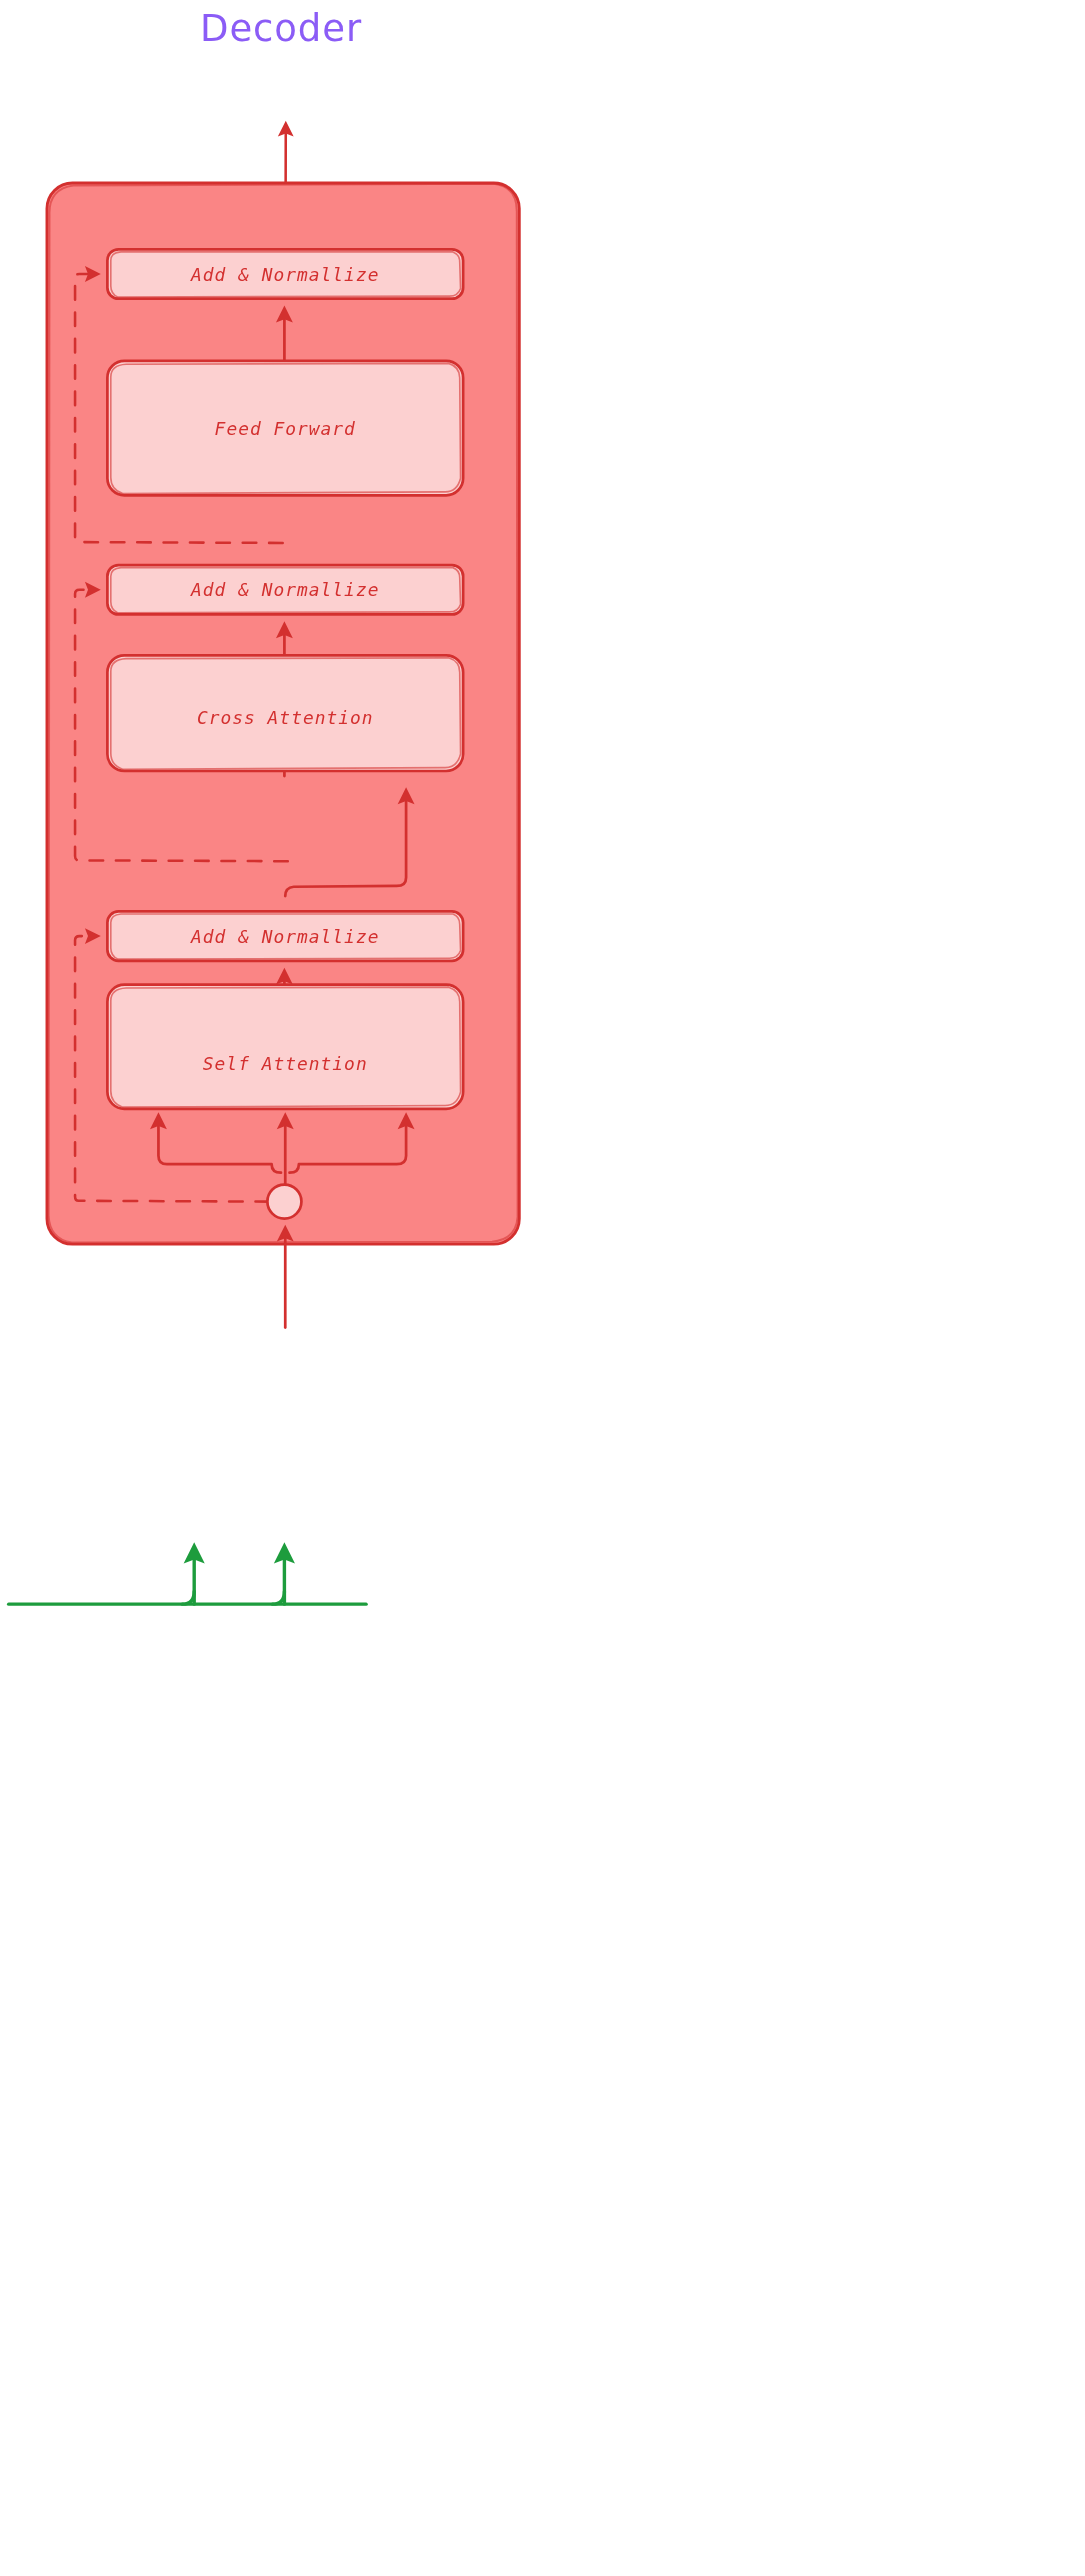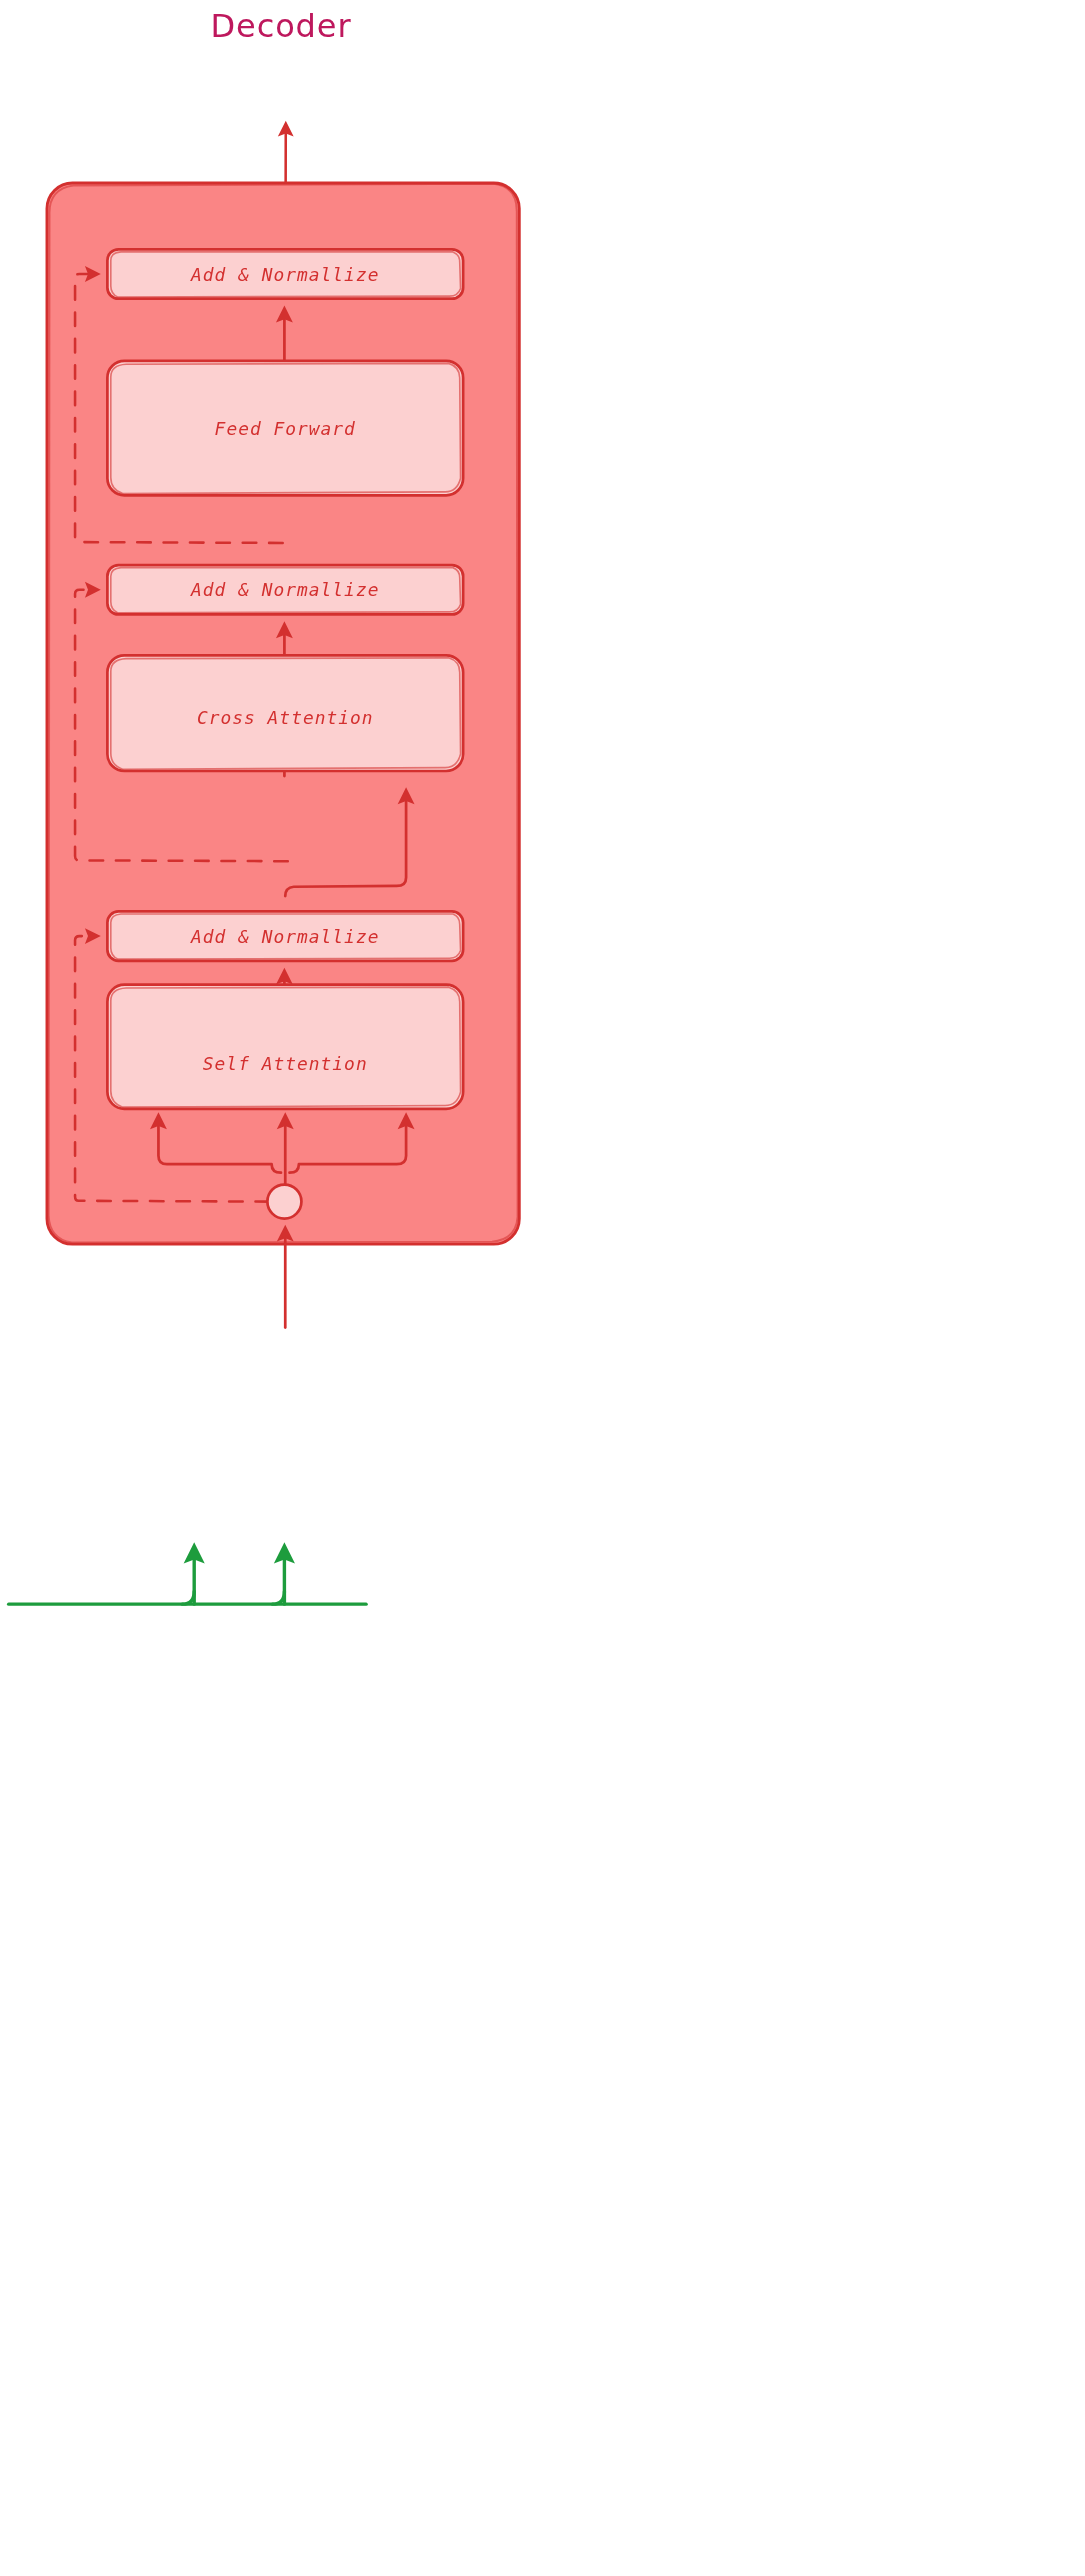--- a/index.html
+++ b/index.html
@@ -9,21 +9,21 @@
   #diagram{position:absolute;left:0;top:0;width:562px;height:2576px;font-style:italic;}
   svg{display:block;}
   .ttl{font-family:"DejaVu Sans","Liberation Sans",sans-serif;}
 </style>
 </head>
 <body>
 
 <div id="stage">
 
   <div style="position:absolute;left:0;top:6.8px;width:562px;text-align:center;">
-    <span class="ttl" style="font-size:32px;color:#be185d;letter-spacing:0.9px;">Decoder</span>
+    <span class="ttl" style="font-size:37px;color:#8b5cf6;letter-spacing:0.9px;">Decoder</span>
   </div>
 
   <div id="diagram">
   <svg width="562" height="2576" viewBox="0 0 660 3027" xmlns="http://www.w3.org/2000/svg">
     <defs>
       <marker id="arrR" markerWidth="7" markerHeight="7" refX="3.2" refY="3.5" orient="auto" markerUnits="strokeWidth">
         <path d="M0.4,0.4 L6.6,3.5 L0.4,6.6 L1.6,3.5 Z" fill="#d3302f"></path>
       </marker>
       <marker id="arrG" markerWidth="7" markerHeight="7" refX="3.2" refY="3.5" orient="auto" markerUnits="strokeWidth">
         <path d="M0.4,0.4 L6.6,3.5 L0.4,6.6 L1.6,3.5 Z" fill="#1d9c3d"></path>

